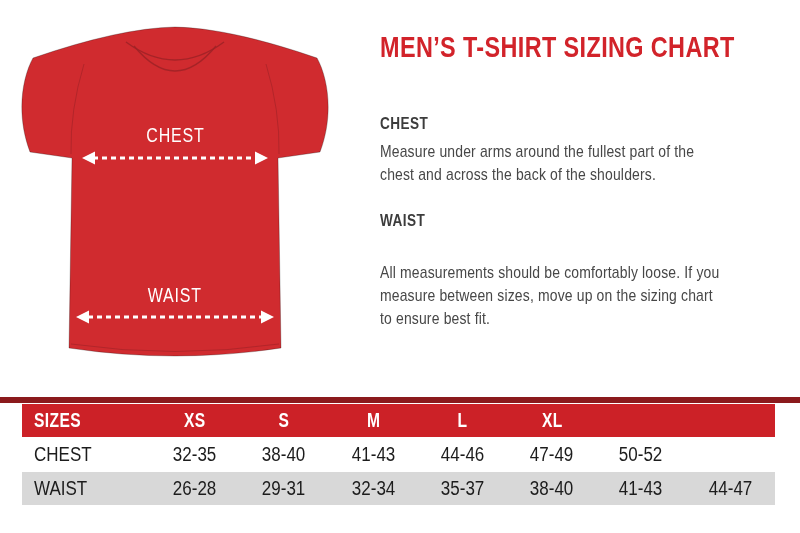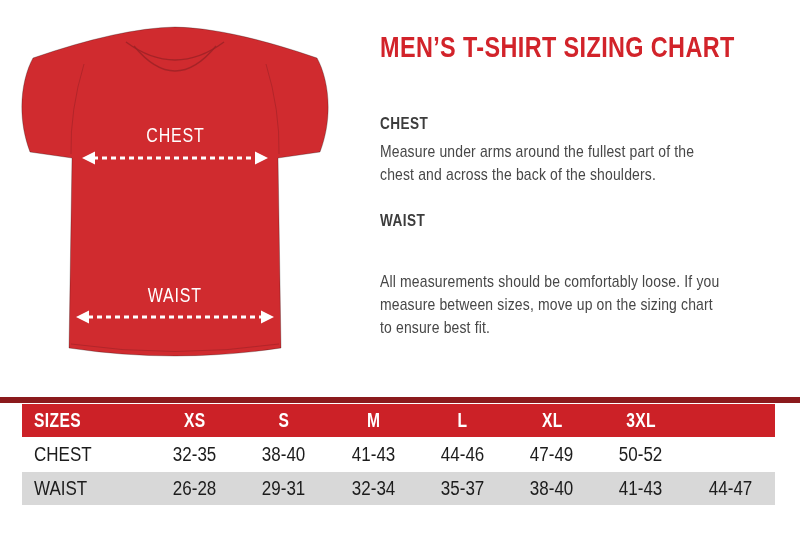--- a/index.html
+++ b/index.html
@@ -22,21 +22,21 @@
     color:#D2232A;font-size:30px;font-weight:bold;line-height:32px;white-space:nowrap;
     transform:scaleX(0.78);transform-origin:0 50%;letter-spacing:0.5px;margin:0;
   }
   .sec-heading{
     margin:0;color:#3c3c3c;font-size:16px;font-weight:bold;line-height:16px;
     transform:scaleX(0.85);transform-origin:0 50%;letter-spacing:0.5px;white-space:nowrap;
   }
   .sec-heading.h1{margin-top:53px;}
   .sec-heading.h2{margin-top:27px;}
   .para{margin:8px 0 0 0;}
-  .para.note{margin-top:41px;}
+  .para.note{margin-top:32px;}
   .tline{
     color:#474747;font-size:17px;line-height:23px;white-space:nowrap;
     transform:scaleX(0.82);transform-origin:0 50%;letter-spacing:0.2px;
   }
   
   .table-stripe{position:absolute;left:0;top:397px;width:800px;height:6px;background:#8B1A1D;}
   .size-table{position:absolute;left:22px;top:404px;width:753px;}
   .t-row{display:grid;grid-template-columns:128px repeat(7,1fr);height:33px;}
   .t-row.header{background:#CC2127;color:#ffffff;font-weight:bold;}
   .t-row.r-chest{background:#ffffff;color:#1c1c1c;margin-top:1px;}
@@ -123,23 +123,20 @@
       </div>
     <div class="cell">
         <span class="cnd">M</span>
       </div>
     <div class="cell">
         <span class="cnd">L</span>
       </div>
     <div class="cell">
         <span class="cnd">XL</span>
       </div>
-    <div class="cell">
-        <span class="cnd">3XL</span>
-      </div>
   </div>
 
   <div class="t-row r-chest">
     <div class="cell lab">
         <span class="cnd left">CHEST</span>
       </div>
     <div class="cell">
         <span class="cnd">32-35</span>
       </div>
     <div class="cell">

